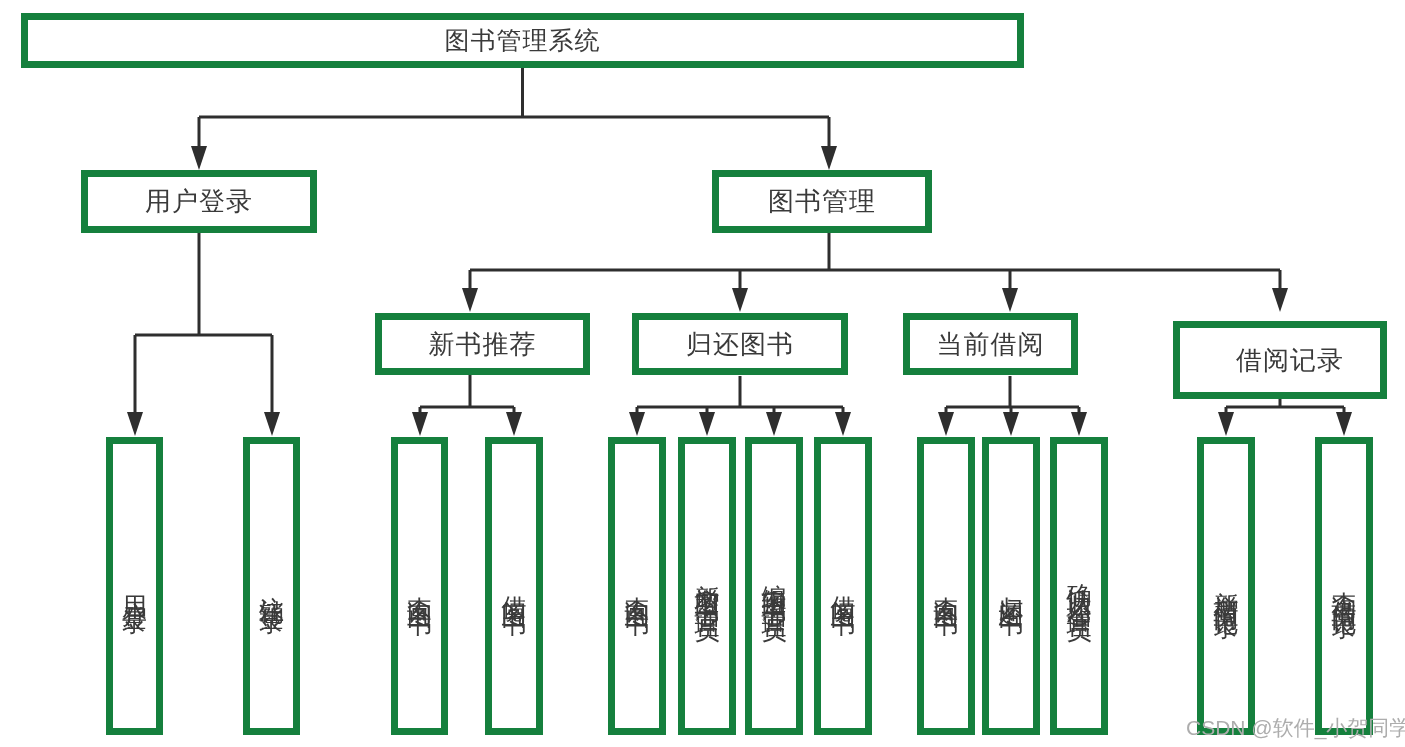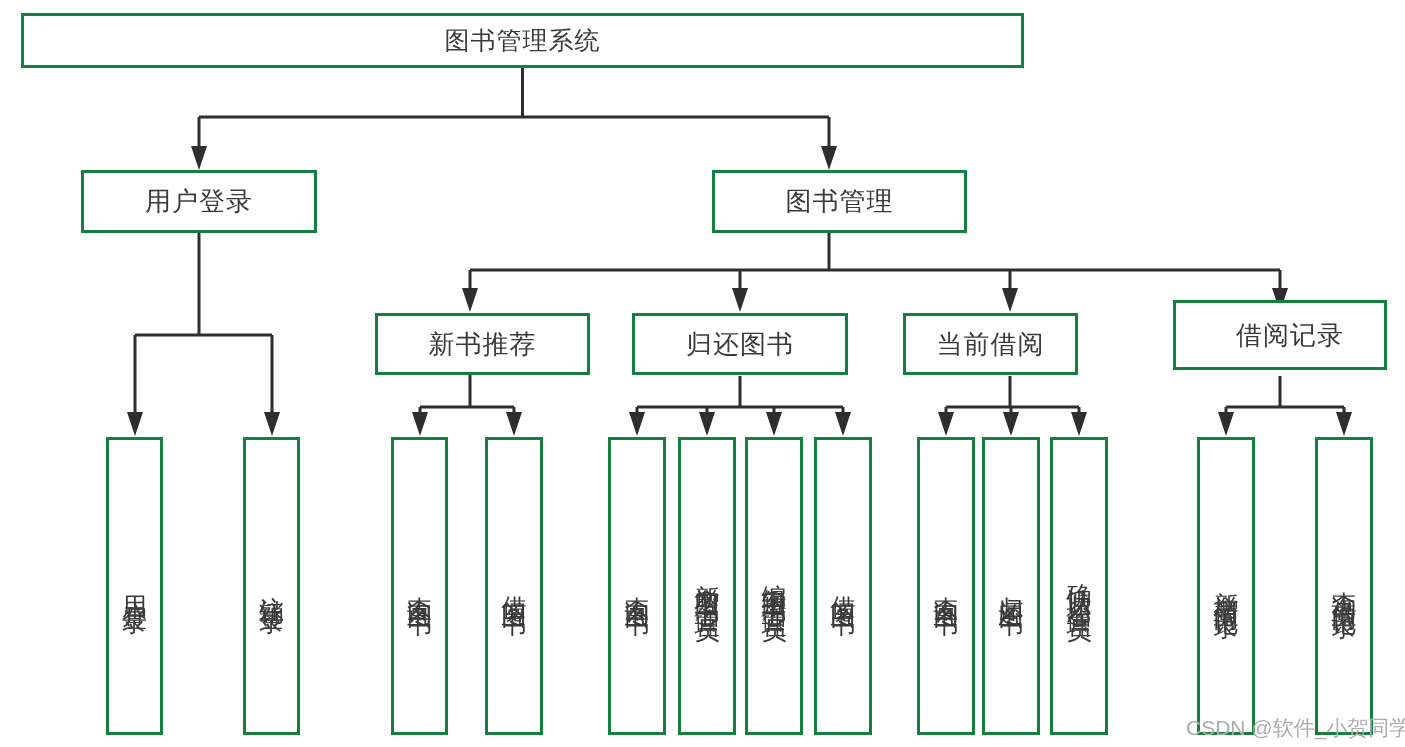--- a/index.html
+++ b/index.html
@@ -22,21 +22,21 @@
     stroke-width: 3;
     fill: none;
   }
   .wires polygon {
     fill: #2e2e2e;
     stroke: none;
   }
   .node {
     position: absolute;
     box-sizing: border-box;
-    border: 3px solid #15803d;
+    border: 7px solid #15803d;
     background: #ffffff;
     display: flex;
     align-items: center;
     justify-content: center;
     color: #3a3a3a;
     z-index: 1;
   }
   .h-node span {
     font-size: 26px;
     letter-spacing: 1px;
@@ -113,34 +113,34 @@
     </g>
   </svg>
 
   <div class="node root-node" style="left:21px; top:13px; width:1003px; height:55px;">
     <span>图书管理系统</span>
   </div>
 
   <div class="node h-node" style="left:81px; top:170px; width:236px; height:63px;">
     <span>用户登录</span>
   </div>
-  <div class="node h-node" style="left:712px; top:170px; width:255px; height:63px;">
+  <div class="node h-node" style="left:712px; top:170px; width:220px; height:63px;">
     <span>图书管理</span>
   </div>
 
   <div class="node h-node" style="left:375px; top:313px; width:215px; height:62px;">
     <span>新书推荐</span>
   </div>
   <div class="node h-node" style="left:632px; top:313px; width:216px; height:62px;">
     <span>归还图书</span>
   </div>
   <div class="node h-node" style="left:903px; top:313px; width:175px; height:62px;">
     <span>当前借阅</span>
   </div>
-  <div class="node h-node" style="left:1173px; top:300px; width:214px; height:70px;padding-left:20px;">
+  <div class="node h-node" style="left:1173px; top:321px; width:214px; height:78px;padding-left:20px;">
     <span>借阅记录</span>
   </div>
 
   <div class="node v-node" style="left:106px; top:437px; width:57px; height:298px;">
     <span>用户登录</span>
   </div>
   <div class="node v-node" style="left:243px; top:437px; width:57px; height:298px;">
     <span>注销登录</span>
   </div>
 

